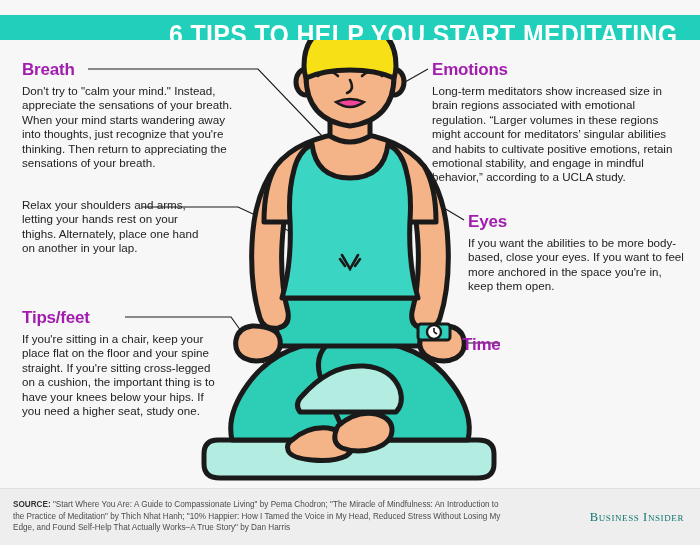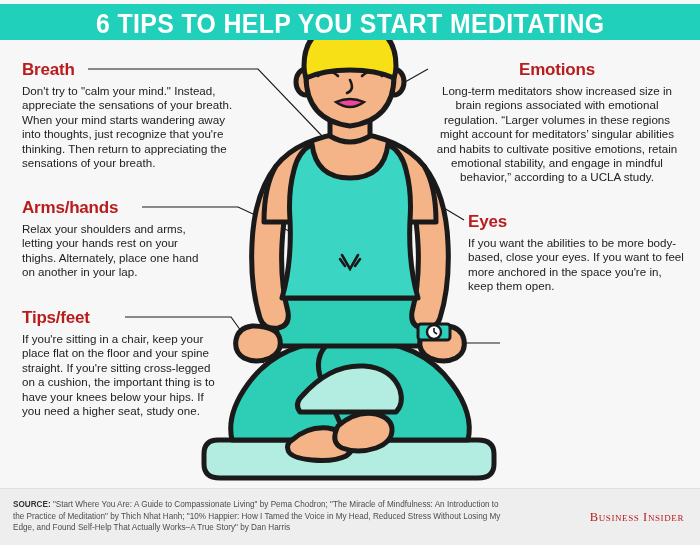--- a/index.html
+++ b/index.html
@@ -7,23 +7,23 @@
     width:700px;height:545px;
     background:#f7f7f7;
     font-family:"Liberation Sans", sans-serif;
     overflow:hidden;
     position:relative;
   }
   #root{position:relative;width:700px;height:545px;background:#f7f7f7;overflow:hidden;}
 
   
   .header{
-    position:absolute;left:0;top:4px;width:700px;height:40px;
+    position:absolute;left:0;top:15px;width:700px;height:40px;
     background:#21d0bb;
-    display:flex;align-items:center;justify-content:center;
+    display:flex;align-items:center;justify-content:flex-end;
   }
   .header-title{
     color:#ffffff;
     font-family:"Liberation Sans Narrow","Liberation Sans",sans-serif;
     font-weight:bold;
     font-size:27px;
     letter-spacing:.4px;
     transform:scaleX(.92);
     white-space:nowrap;
     text-transform:uppercase;
@@ -31,37 +31,37 @@
 
   
   .canvas{position:absolute;left:0;top:40px;width:700px;height:448px;background:#f7f7f7;}
 
   
   .tip{position:absolute;}
   .tip h3{
     margin:0 0 4px 0;
     font-size:17px;
     font-weight:bold;
-    color:#b91c1c;
+    color:#a21caf;
     letter-spacing:-.2px;
     font-family:"Liberation Sans",sans-serif;
   }
   .tip p{
     margin:0;
     font-size:11.6px;
     line-height:14.4px;
     color:#222222;
     font-family:"Liberation Sans",sans-serif;
   }
   .tip p b{font-weight:normal;}
 
   #tip-breath{left:22px;top:20px;width:215px;}
   #tip-arms{left:22px;top:158px;width:190px;}
   #tip-legs{left:22px;top:268px;width:195px;}
-  #tip-emotions{left:432px;top:20px;width:250px;text-align:center;}
+  #tip-emotions{left:432px;top:20px;width:250px;}
   #tip-eyes{left:468px;top:172px;width:218px;}
   #tip-time{left:462px;top:295px;width:228px;text-align:right;}
   #tip-time h3{text-align:left;}
 
   
   .leaders{position:absolute;left:0;top:0;width:700px;height:448px;pointer-events:none;}
 
   
   .figure{position:absolute;left:190px;top:0px;width:320px;height:448px;}
 
@@ -77,21 +77,21 @@
     font-size:8.6px;line-height:11.6px;color:#4c4c4c;
     transform:scaleX(.95);transform-origin:left top;
   }
   .source b{color:#333;font-weight:bold;}
   .bi-logo{
     position:absolute;right:16px;top:21px;
     font-family:"Liberation Serif",serif;
     font-size:12.5px;
     font-variant:small-caps;
     letter-spacing:.6px;
-    color:#b91c1c;
+    color:#0f766e;
     white-space:nowrap;
   }
 </style>
 </head>
 <body>
 
 <div id="root">
 
   <div class="header">
     <div class="header-title">6 Tips To Help You Start Meditating</div>
@@ -177,40 +177,40 @@
         <path d="M244,292 l0,-4 M244,292 l3,2" stroke="#1a1a1a" stroke-width="1.6" fill="none"></path>
       </g>
     </svg>
 
     <div class="tip" id="tip-breath">
       <h3>Breath</h3>
       <p>Don't try to "calm your mind." Instead, appreciate the <b>sensations</b> of your breath. When your mind starts wandering away into thoughts, just recognize that you're thinking. Then return to appreciating the sensations of your breath.</p>
     </div>
 
     <div class="tip" id="tip-arms">
-      <h3>Arms/hands</h3>
       <p><b>Relax</b> your shoulders and arms, letting your hands rest on your thighs. Alternately, place one hand on another in your lap.</p>
     </div>
 
     <div class="tip" id="tip-legs">
       <h3>Tips/feet</h3>
       <p>If you're sitting in a chair, keep your <b>place flat</b> on the floor and your spine straight. If you're sitting cross-legged on a cushion, the important thing is to have your knees below your hips. If you need a higher <b>seat, study one</b>.</p>
     </div>
 
     <div class="tip" id="tip-emotions">
       <h3>Emotions</h3>
       <p>Long-term meditators show increased size in brain regions associated with <b>emotional regulation.</b> “Larger volumes in these regions might account for meditators’ singular abilities and habits to cultivate positive emotions, retain emotional stability, and engage in mindful behavior,” according to a UCLA study.</p>
     </div>
 
     <div class="tip" id="tip-eyes">
       <h3>Eyes</h3>
       <p>If you want the <b>abilities</b> to be more body-based, close your eyes. If you want to feel more anchored in <b>the space you're in</b>, keep them open.</p>
     </div>
 
     <div class="tip" id="tip-time">
+      <h3>Time</h3>
     </div>
 
   </div>
 
   <div class="footer">
     <div class="source">
       <b>SOURCE:</b><span> "Start Where You Are: A Guide to Compassionate Living" by  Pema Chodron; "The Miracle of Mindfulness: An Introduction to the Practice of Meditation" by Thich Nhat Hanh; "10% Happier: How I Tamed the Voice in My Head, Reduced Stress Without Losing My Edge, and Found Self-Help That Actually Works–A True Story" by Dan Harris</span>
     </div>
     <div class="bi-logo">Business Insider</div>
   </div>

